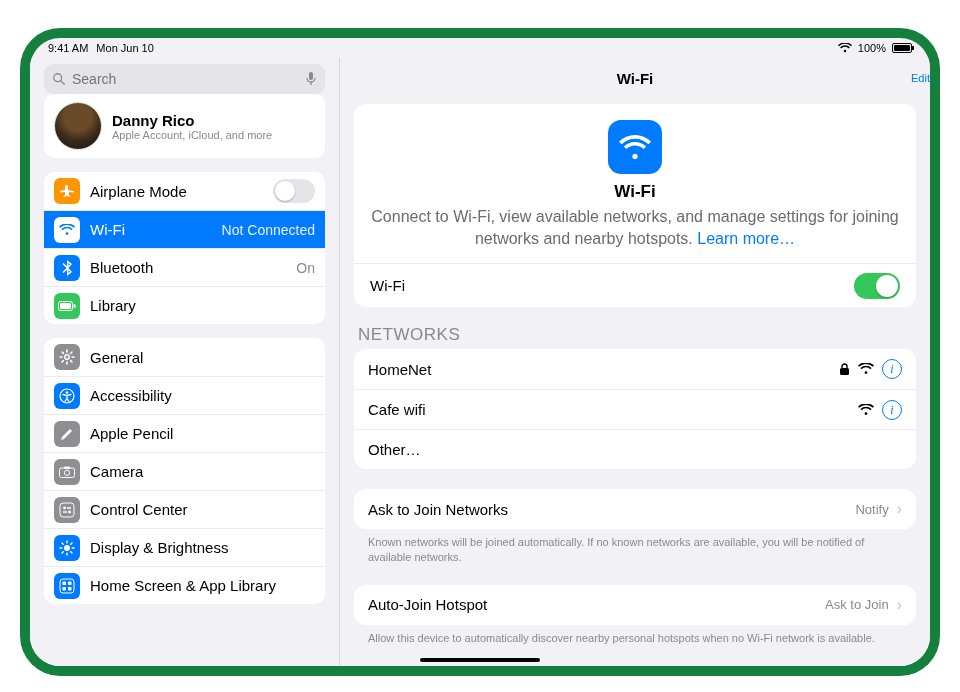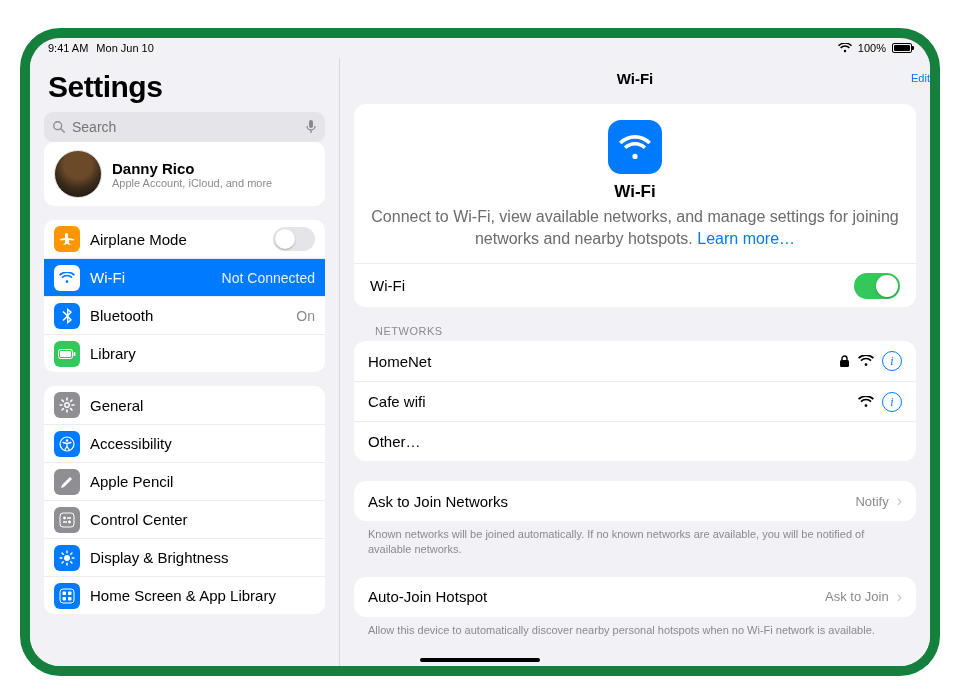--- a/index.html
+++ b/index.html
@@ -101,21 +101,21 @@
   .hero p a{ color:#007aff; text-decoration:none; }
   .hero-toggle-row {
     margin:14px -16px 0; border-top:1px solid #ececef; height:44px; display:flex; align-items:center; padding:0 16px; font-size:15px;
   }
   .hero-toggle-row .spacer{flex:1;}
   .toggleL {
     width:46px; height:26px; border-radius:13px; background:#34c759; position:relative;
   }
   .toggleL .knob{ position:absolute; top:2px; right:2px; width:22px; height:22px; border-radius:50%; background:#fff; box-shadow:0 1px 2px rgba(0,0,0,0.25);}
 
-  .section-header{ font-size:11px; color:#8a8a8e; letter-spacing:0.5px; margin:18px 21px 4px; text-transform:uppercase;}
+  .section-header{ font-size:17px; color:#8a8a8e; letter-spacing:0.5px; margin:18px 4px 4px; text-transform:uppercase;}
   .card { background:#fff; border-radius:12px; overflow:hidden; }
   .card .row{
     display:flex; align-items:center; height:40px; padding:0 14px; font-size:15px; border-top:1px solid #ececef; gap:8px;
   }
   .card .row:first-child{ border-top:none;}
   .row .spacer{flex:1;}
   .info-circ{
     width:20px; height:20px; border:1.5px solid #007aff; border-radius:50%; display:flex; align-items:center; justify-content:center;
     font-family:Georgia, serif; font-style:italic; font-size:12px; color:#007aff; line-height:1;
   }
@@ -151,21 +151,20 @@
           <span>100%</span>
           <span class="battery">
               <span class="battery-fill"></span>
             </span>
         </div>
       </div>
 
       <div class="body-area">
 
         <div class="sidebar">
-          <div class="sb-title">Settings</div>
 
           <div class="searchbox">
             <span>
               <svg width="14" height="14" viewBox="0 0 16 16">
                   <circle cx="6.5" cy="6.5" r="4.5" stroke="#8a8a8e" stroke-width="1.5" fill="none"></circle>
                   <line x1="10" y1="10" x2="14" y2="14" stroke="#8a8a8e" stroke-width="1.5" stroke-linecap="round"></line>
                 </svg>
             </span>
             <input placeholder="Search" style="">
             <span class="mic">
@@ -247,20 +246,30 @@
               </div>
               <span class="label">Accessibility</span>
             </div>
             <div class="side-row">
               <div class="icon ic-gray">
                 <svg width="16" height="16" viewBox="0 0 16 16">
                     <path d="M2 14l1-3 8-8 2 2-8 8-3 1z" fill="#fff"></path>
                   </svg>
               </div>
               <span class="label">Apple Pencil</span>
+            </div>
+            <div class="side-row">
+              <div class="icon ic-gray">
+                <svg width="16" height="12" viewBox="0 0 16 12">
+                    <rect x="0.5" y="2" width="15" height="9.5" rx="2" fill="none" stroke="#fff"></rect>
+                    <circle cx="8" cy="6.8" r="2.6" fill="none" stroke="#fff"></circle>
+                    <rect x="5" y="0.5" width="6" height="2.5" rx="1" fill="#fff"></rect>
+                  </svg>
+              </div>
+              <span class="label">Camera</span>
             </div>
             <div class="side-row">
               <div class="icon ic-gray">
                 <svg width="16" height="16" viewBox="0 0 16 16">
                     <rect x="1" y="1" width="14" height="14" rx="3" fill="none" stroke="#fff"></rect>
                     <circle cx="5.5" cy="6" r="1.4" fill="#fff"></circle>
                     <line x1="8" y1="6" x2="12" y2="6" stroke="#fff" stroke-width="1.4"></line>
                     <circle cx="10.5" cy="10" r="1.4" fill="#fff"></circle>
                     <line x1="4" y1="10" x2="8" y2="10" stroke="#fff" stroke-width="1.4"></line>
                   </svg>

